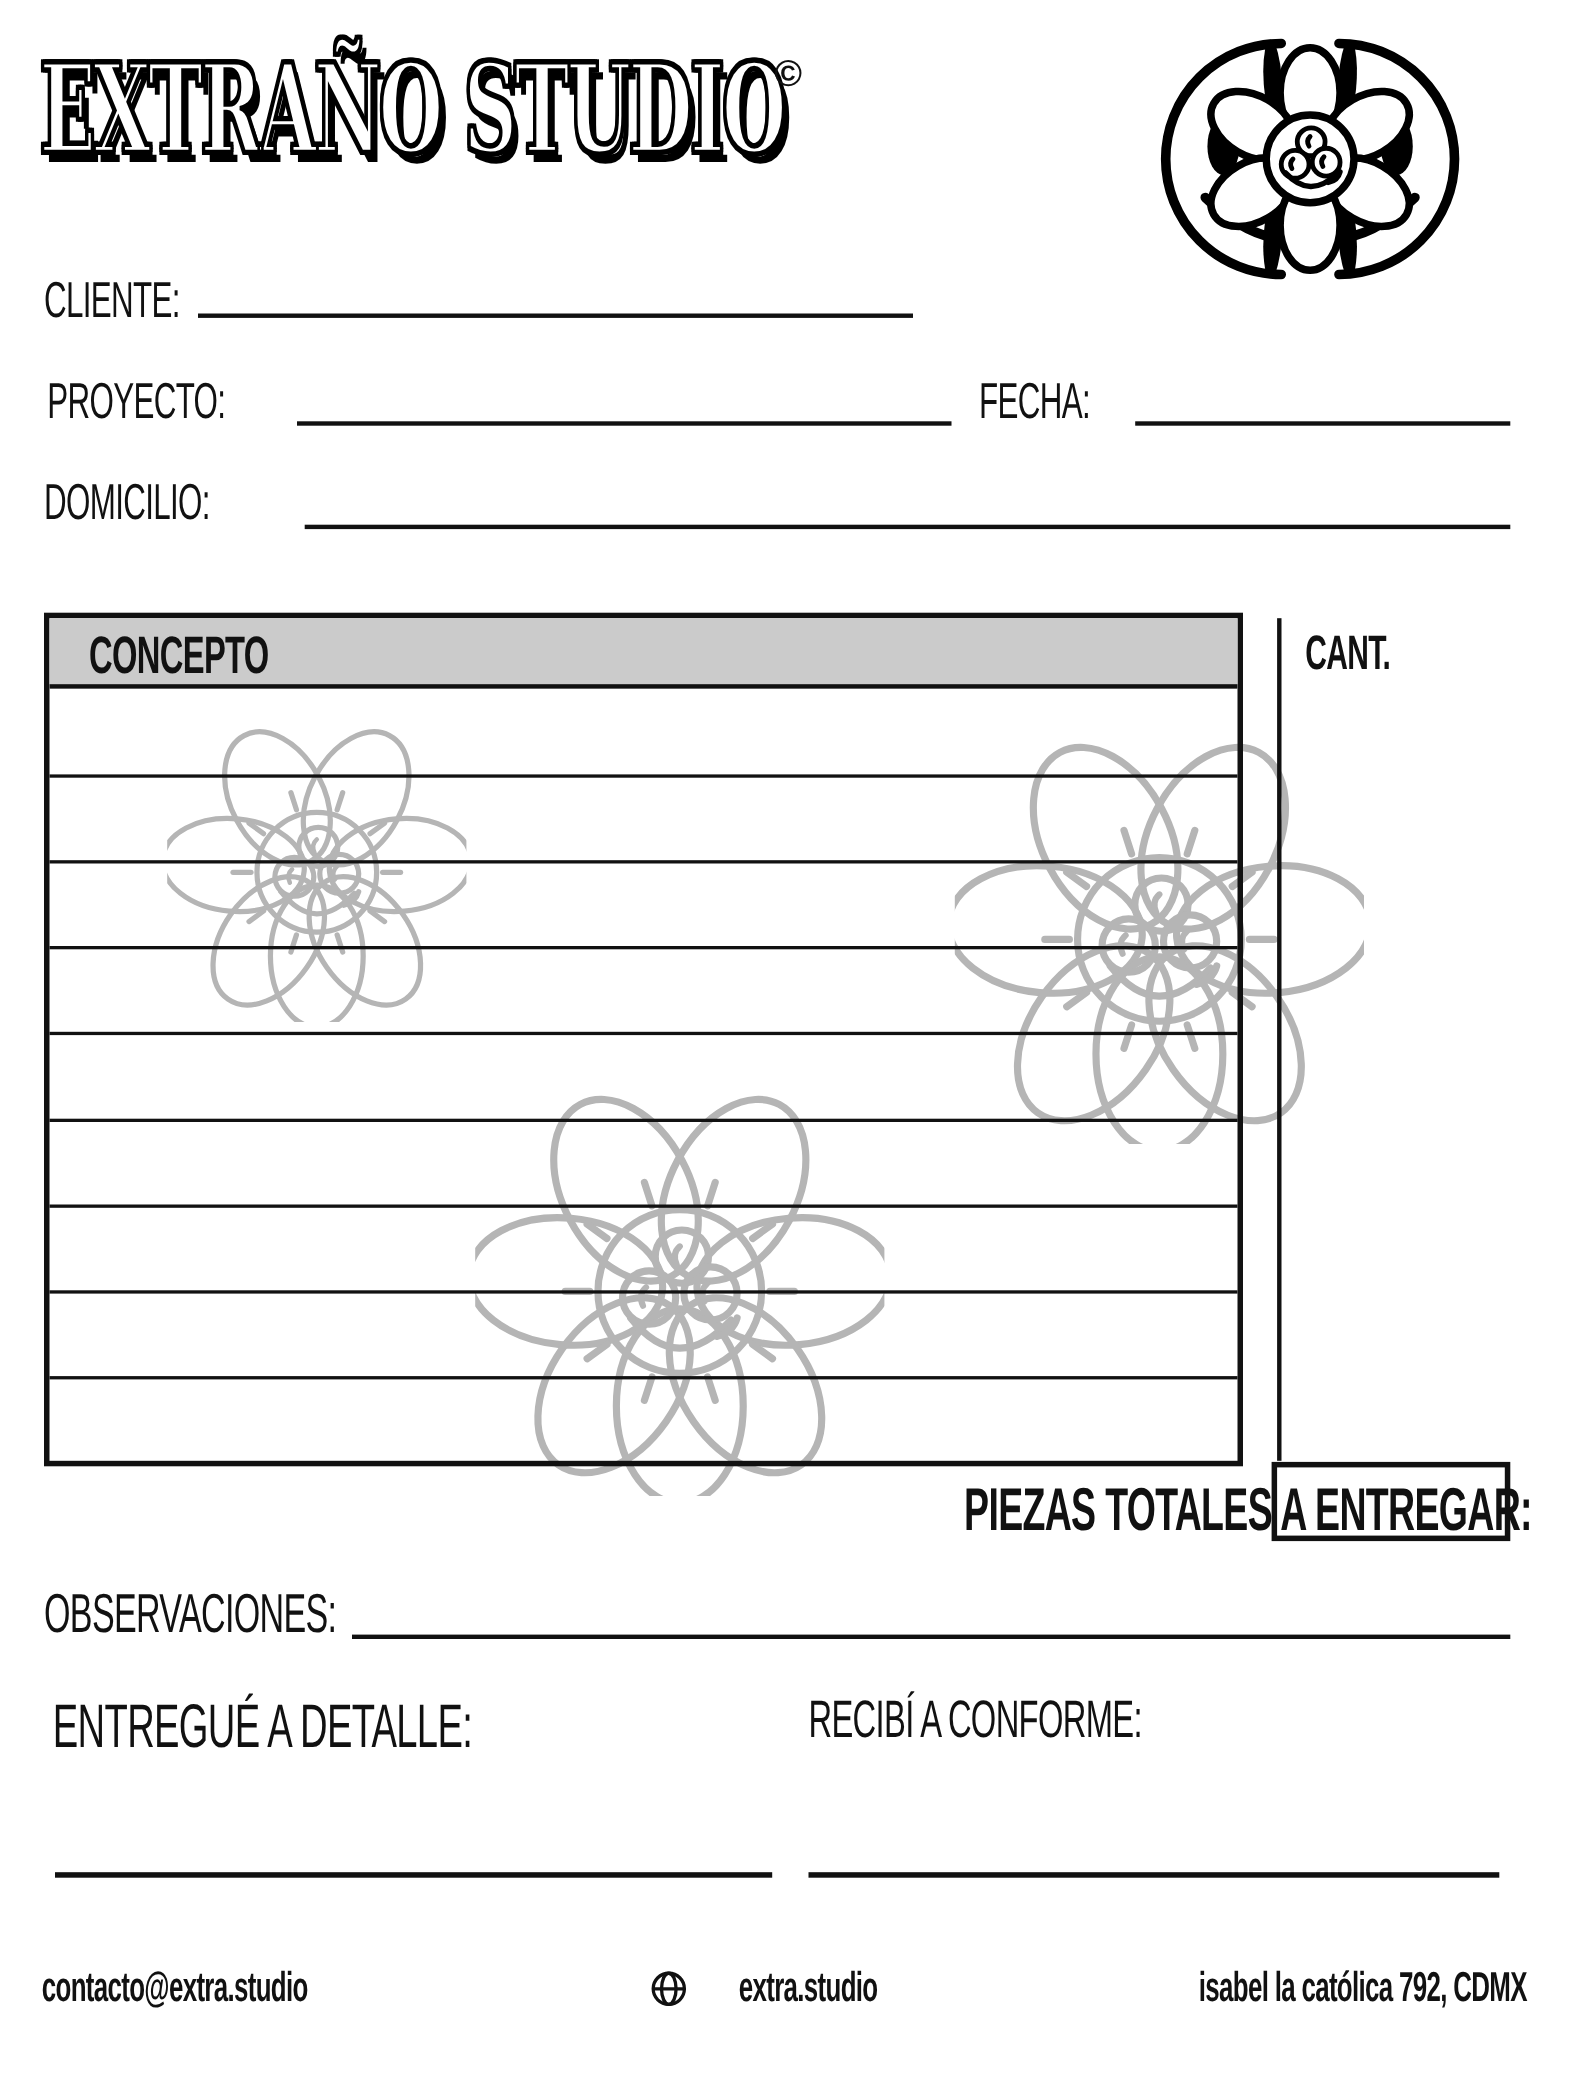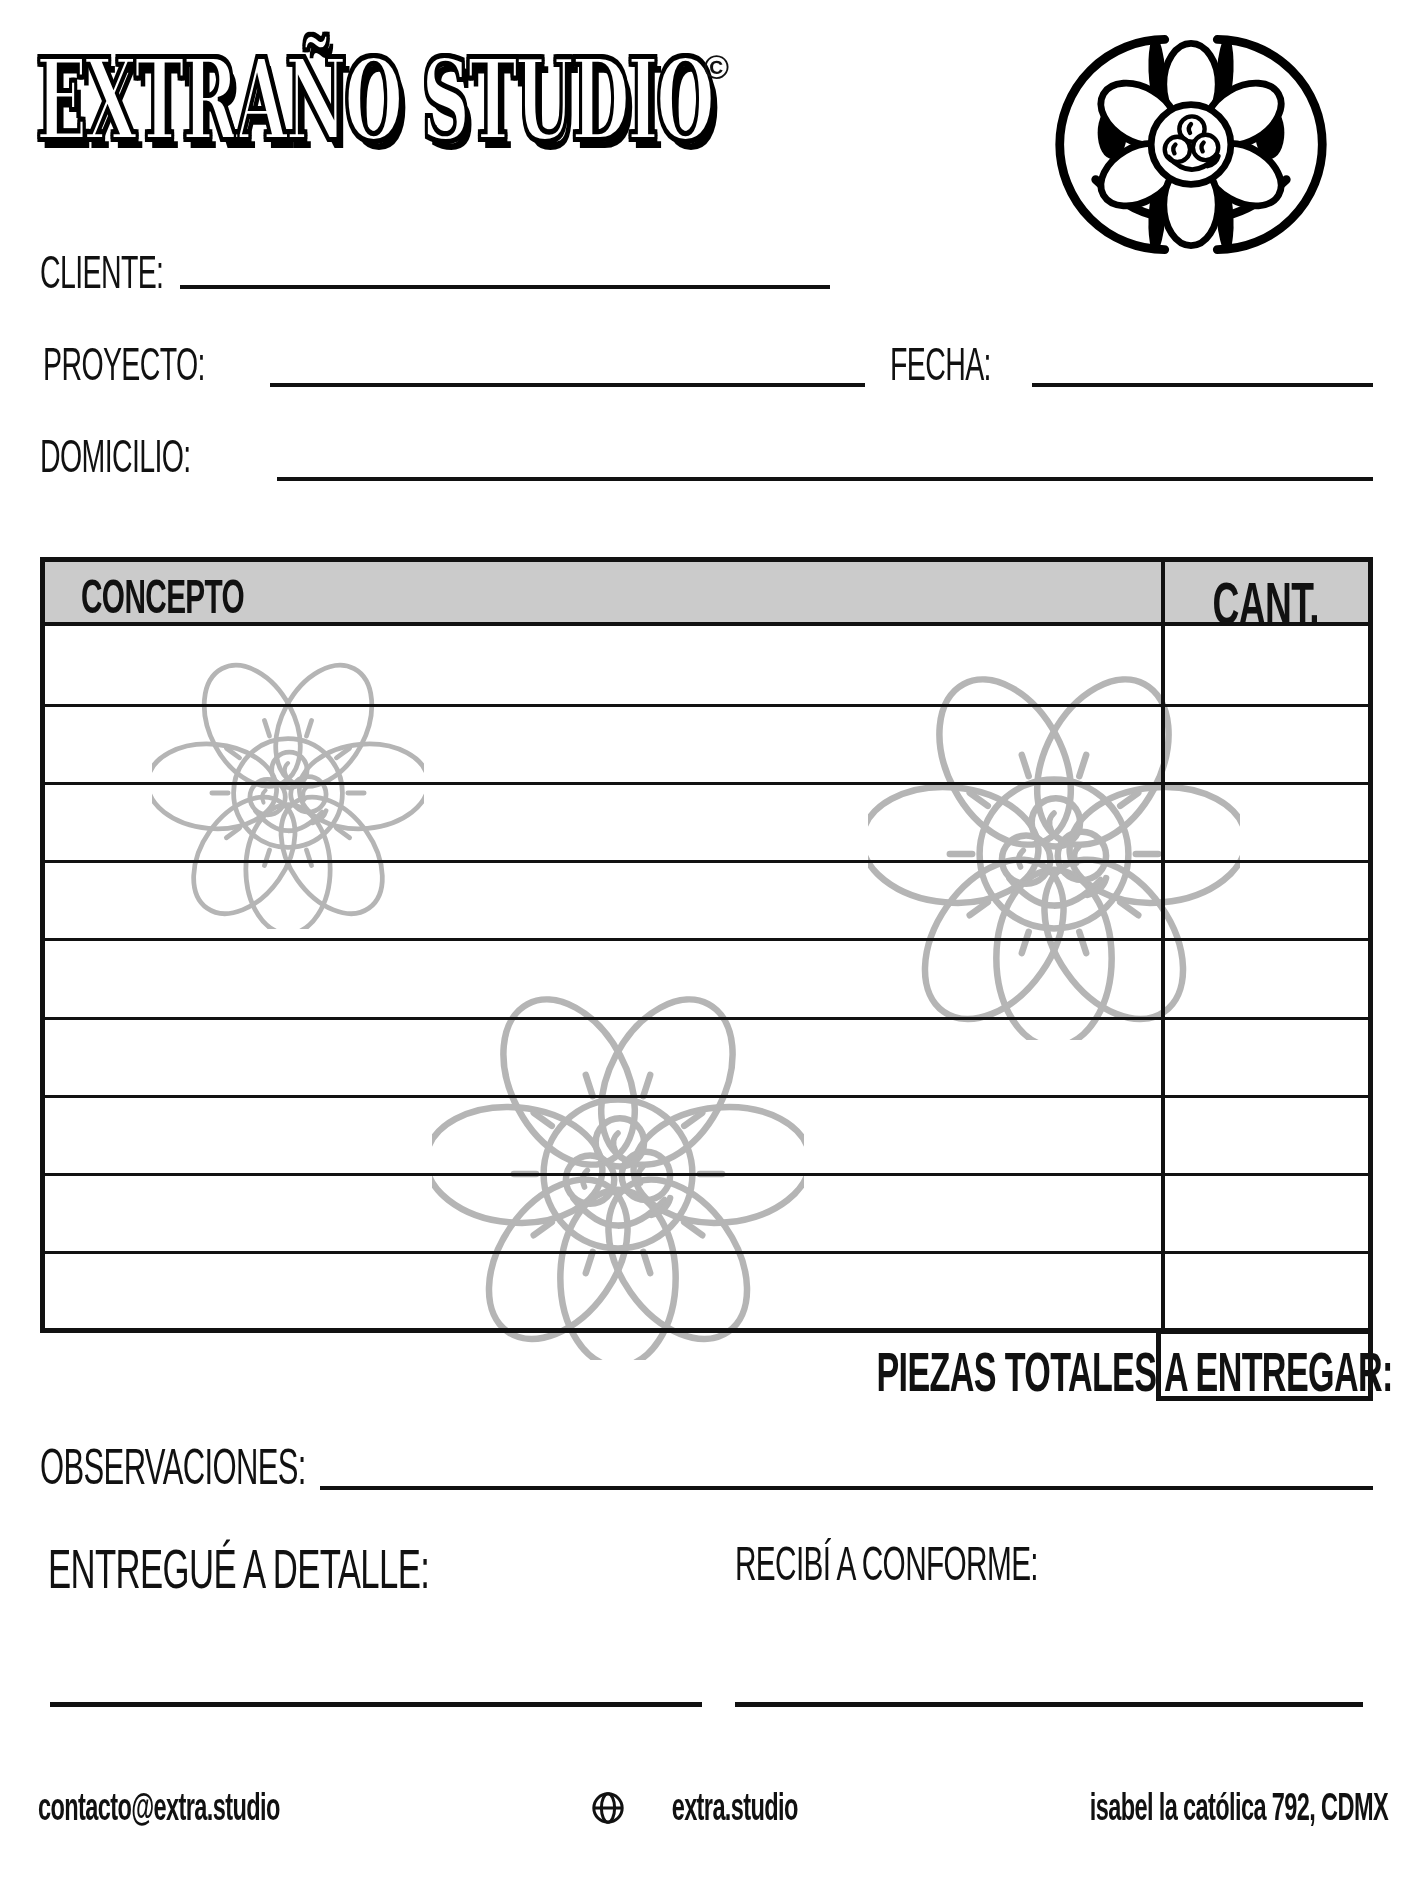--- a/index.html
+++ b/index.html
@@ -21,27 +21,27 @@
                 -3px 0 0 #000, 3px 0 0 #000, 0 -3px 0 #000, 0 3px 0 #000, 9px 9px 0 #000;
     transform:scaleX(0.60); transform-origin:0 0; letter-spacing:-4px; }
   .copyright { position:absolute; left:704px; top:48px; font-size:34px; font-weight:700; }
 
   .logo { position:absolute; left:1050px; top:25px; }
 
   
   .fline { position:absolute; height:4px; background:#111; }
 
   
-  .tbl { position:absolute; left:40px; top:557px; width:1333px; height:776px;
+  .tbl { position:absolute; left:40px; top:557px; width:1090px; height:776px;
          border:5px solid #111; background:transparent; z-index:2; }
   .tbl-header { position:relative; height:64px; background:#cbcbcb;
     border-bottom:4px solid #111; display:flex; align-items:center; }
   .th-concepto { position:absolute; left:36px; top:7px; font-weight:700; font-size:48px; }
-  .th-cant { position:absolute; left:1118px; width:205px; top:7px; text-align:center;
-             font-weight:700; font-size:60px; }
+  .th-cant { position:absolute; left:1118px; width:205px; top:7px; 
+             font-weight:700; font-size:44px; }
   .tbl-body { position:relative; display:grid; height:703px; }
   .trow { border-top:3px solid #111; background:transparent; }
   .tbl-body .trow:first-child { border-top:none; }
   .vdiv { position:absolute; left:1116px; top:0; bottom:0; width:4px; background:#111; z-index:3; }
 
   .totals-box { position:absolute; left:1156px; top:1329px; width:217px; height:72px;
     border:5px solid #111; background:transparent; z-index:2; }
   .totals-label { position:absolute; left:560px; top:1340px; width:588px; text-align:right;
     font-weight:700; font-size:55px; z-index:2; }
 

